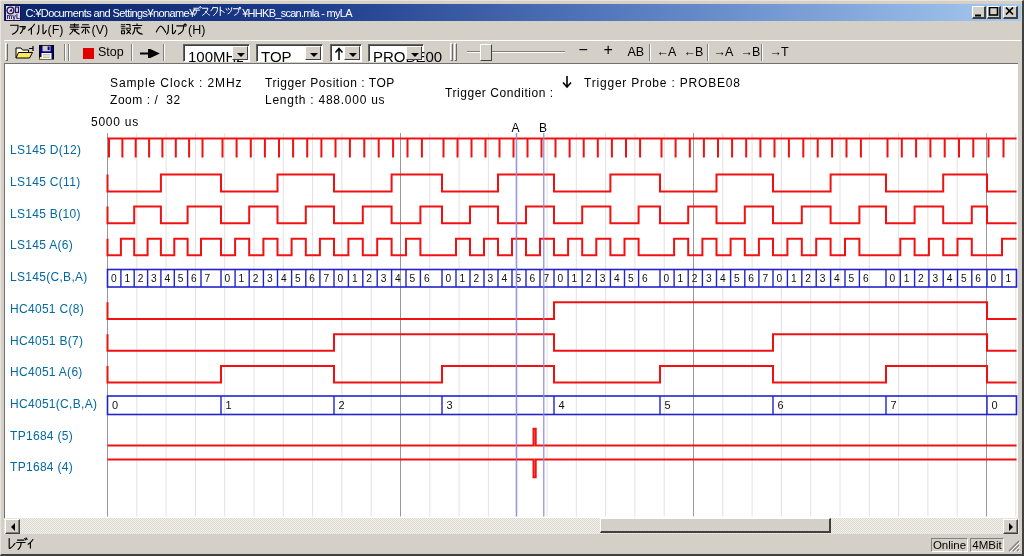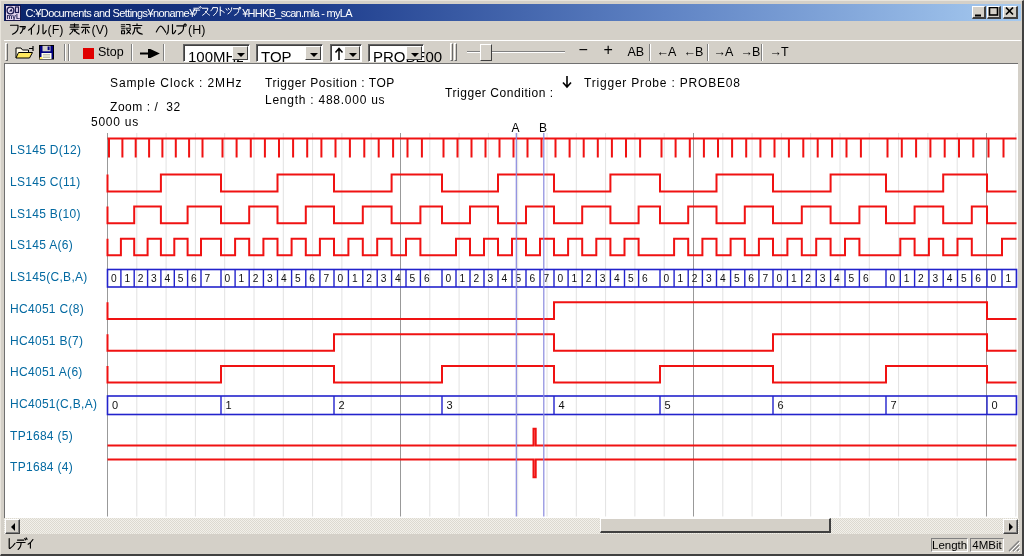--- a/index.html
+++ b/index.html
@@ -122,21 +122,21 @@
   <div class="tbt" style="left:766px;letter-spacing:-1px">→T</div>
 </div>
 <div class="client"></div>
 <div class="info" style="left:110px;top:75.5px;letter-spacing:0.9px">Sample Clock : 2MHz</div>
 <div class="info" style="left:265px;top:75.5px">Trigger Position : TOP</div>
 <div class="info" style="left:445px;top:86px">Trigger Condition :</div>
 <svg class="abs" style="left:561px;top:76px" width="12" height="13">
     <path d="M6,0 V10 M2,6.5 L6,11 L10,6.5" stroke="#000" stroke-width="1.6" fill="none"></path>
   </svg>
 <div class="info" style="left:584px;top:75.5px;letter-spacing:0.8px">Trigger Probe : PROBE08</div>
-<div class="info" style="left:110px;top:100px">Zoom : /&nbsp;&nbsp;32</div>
+<div class="info" style="left:110px;top:93px">Zoom : /&nbsp;&nbsp;32</div>
 <div class="info" style="left:265px;top:93px;letter-spacing:0.75px">Length : 488.000 us</div>
 <div class="info" style="left:91px;top:114.5px;letter-spacing:0.75px">5000 us</div>
 <div class="info" style="left:511.5px;top:120.5px">A</div>
 <div class="info" style="left:539px;top:120.5px">B</div>
 <div class="siglabel" style="top:143.3px">LS145 D(12)</div>
 <div class="siglabel" style="top:175.1px">LS145 C(11)</div>
 <div class="siglabel" style="top:206.7px">LS145 B(10)</div>
 <div class="siglabel" style="top:238.4px">LS145 A(6)</div>
 <div class="siglabel" style="top:270.1px">LS145(C,B,A)</div>
 <div class="siglabel" style="top:301.8px">HC4051 C(8)</div>
@@ -148,21 +148,21 @@
 <div class="hscroll">
  <div class="sbtn" style="left:1px"><svg width="14" height="14">
         <path d="M9,3 L5,7 L9,11 Z" fill="#000"></path>
       </svg></div>
  <div class="sbtn" style="left:998.5px"><svg width="14" height="14">
         <path d="M5,3 L9,7 L5,11 Z" fill="#000"></path>
       </svg></div>
  <div class="thumb"></div>
 </div>
 <div class="statusbar">
- <div class="spanel" style="left:929px;width:37px;line-height:13px">Length</div>
+ <div class="spanel" style="left:929px;width:37px;line-height:13px">Online</div>
  <div class="spanel" style="left:968px;width:34px;line-height:13px">4MBit</div>
  <svg class="abs" style="left:1004px;top:3px" width="15" height="15">
       <path d="M13,3 L3,13 M13,7 L7,13 M13,11 L11,13" stroke="#808080" stroke-width="1.3"></path>
       <path d="M14,4 L4,14 M14,8 L8,14 M14,12 L12,14" stroke="#fff" stroke-width="1"></path>
     </svg>
 </div>
 <svg class="overlay" width="1024" height="556" viewBox="0 0 1024 556">
 <path d="M136.8,133 V516.5 M166.1,133 V516.5 M195.4,133 V516.5 M224.7,133 V516.5 M254.0,133 V516.5 M283.3,133 V516.5 M312.6,133 V516.5 M341.9,133 V516.5 M371.2,133 V516.5 M429.8,133 V516.5 M459.1,133 V516.5 M488.4,133 V516.5 M517.7,133 V516.5 M547.0,133 V516.5 M576.3,133 V516.5 M605.6,133 V516.5 M634.9,133 V516.5 M664.2,133 V516.5 M722.8,133 V516.5 M752.1,133 V516.5 M781.4,133 V516.5 M810.7,133 V516.5 M840.0,133 V516.5 M869.3,133 V516.5 M898.6,133 V516.5 M927.9,133 V516.5 M957.2,133 V516.5 M1015.8,133 V516.5" stroke="#e2e2e2" stroke-width="1" fill="none"></path>
 <path d="M107.5,133 V516.5 M400.5,133 V516.5 M693.5,133 V516.5 M986.5,133 V516.5" stroke="#999999" stroke-width="1" fill="none"></path>
 <path d="M107.5,138.6 H1016.5" stroke="#f01212" stroke-width="2" fill="none"></path>

